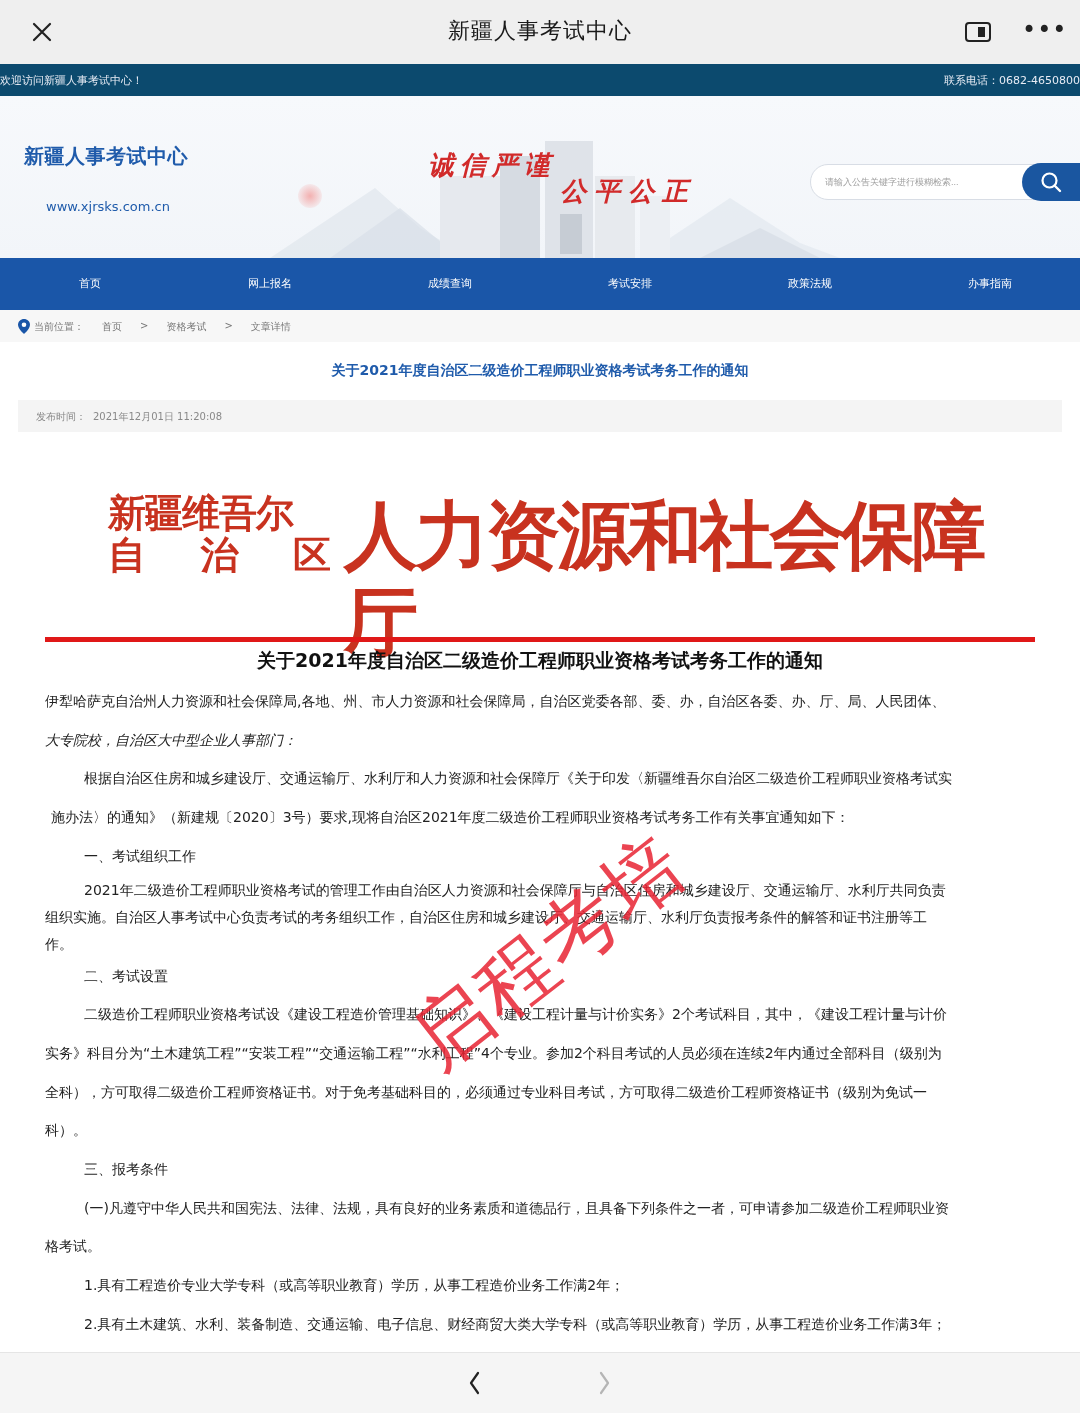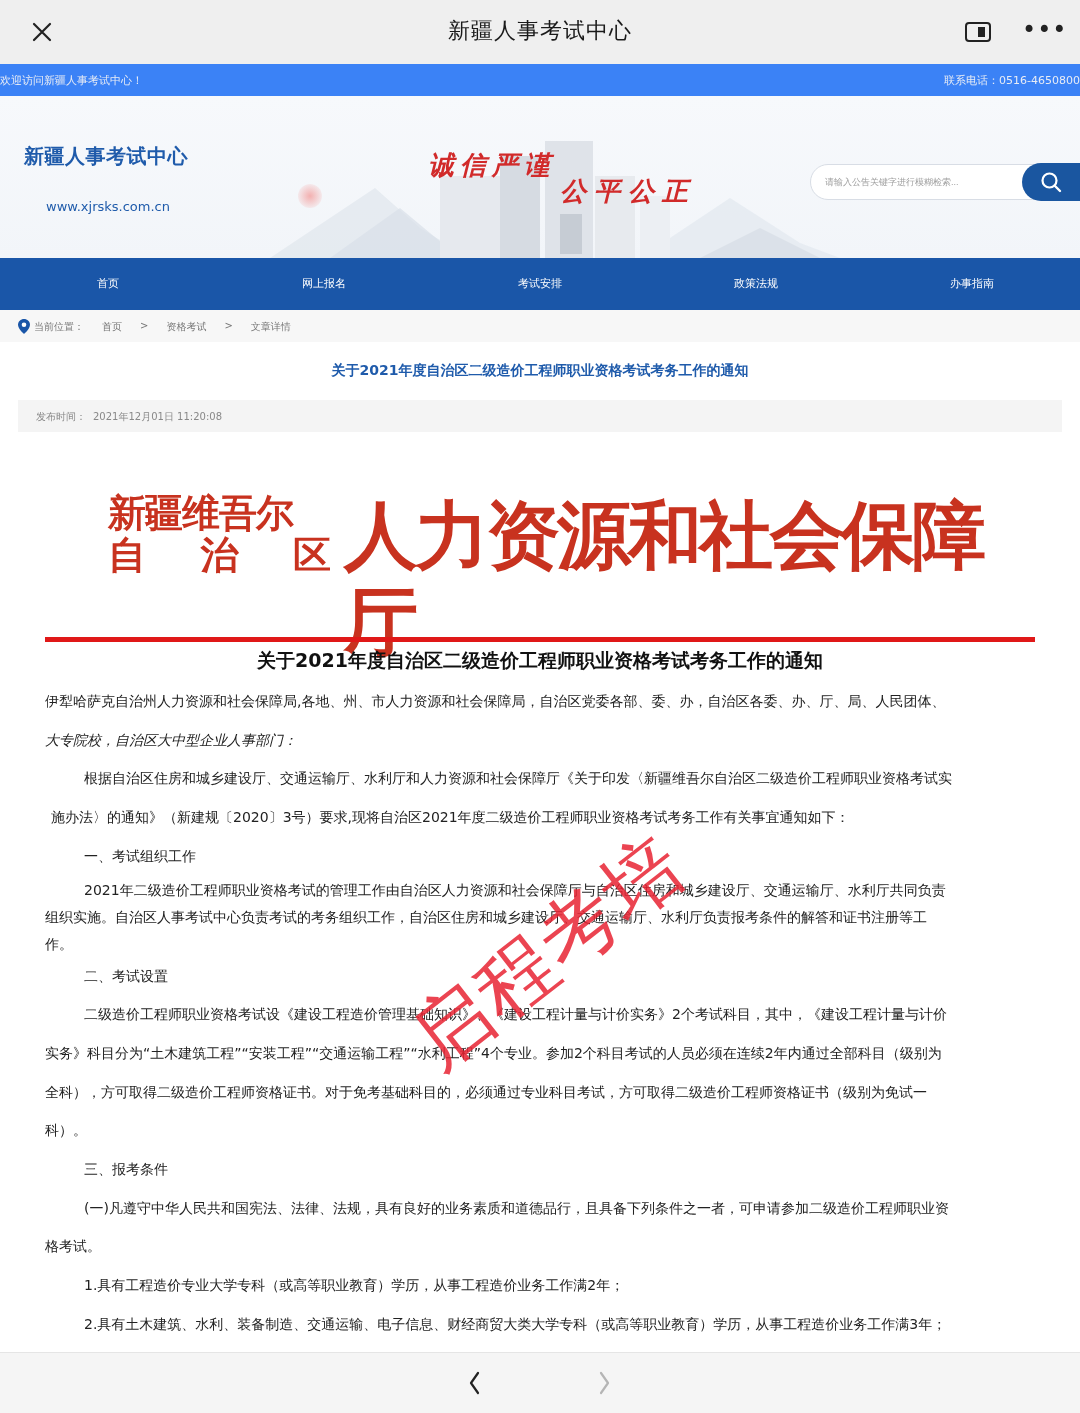--- a/index.html
+++ b/index.html
@@ -9,21 +9,21 @@
     
     .browser-bar { position: absolute; left: 0; top: 0; width: 1080px; height: 64px; background: #efefef; }
     .browser-close { position: absolute; left: 24px; top: 14px; width: 36px; height: 36px; cursor: pointer; }
     .browser-close svg { width: 36px; height: 36px; }
     .browser-title { position: absolute; left: 0; right: 0; top: 16px; text-align: center; font-size: 22px; color: #1a1a1a; letter-spacing: 1px; }
     .browser-mini { position: absolute; left: 965px; top: 22px; width: 26px; height: 20px; border: 2.5px solid #222; border-radius: 4px; }
     .browser-mini::after { content: ""; position: absolute; right: 4px; top: 3px; width: 7px; height: 10px; background: #222; }
     .browser-more { position: absolute; left: 1022px; top: 18px; font-size: 24px; color: #222; letter-spacing: 1px; line-height: 24px; }
 
     
-    .top-strip { position: absolute; left: 0; top: 64px; width: 1080px; height: 44px; background: #3b82f6; color: #e8ecf5; font-size: 11px; }
+    .top-strip { position: absolute; left: 0; top: 64px; width: 1080px; height: 44px; background: #0c4a6e; color: #e8ecf5; font-size: 11px; }
     .top-strip .welcome { position: absolute; left: 0; top: 9px; }
     .top-strip .phone { position: absolute; right: 0; top: 9px; }
 
     
     .banner { position: absolute; left: 0; top: 96px; width: 1080px; height: 162px; background: linear-gradient(180deg, #f7f9fc 0%, #f2f5f9 100%); overflow: hidden; }
     .site-name { position: absolute; left: 24px; top: 47px; font-size: 20px; font-weight: bold; color: #1f5bab; letter-spacing: 0.5px; }
     .site-url { position: absolute; left: 46px; top: 78px; font-size: 13px; color: #1f5bab; margin-top: 25px; }
     .slogan1 { position: absolute; left: 428px; top: 52px; font-family: "DejaVu Serif", serif; font-size: 26px; font-style: italic; color: #d12a2a; letter-spacing: 6px; font-weight: bold; }
     .slogan2 { position: absolute; left: 560px; top: 78px; font-family: "DejaVu Serif", serif; font-size: 26px; font-style: italic; color: #d12a2a; letter-spacing: 8px; font-weight: bold; }
     .mountain { position: absolute; bottom: 0; }
@@ -78,21 +78,21 @@
         <path d="M10 10 L26 26 M26 10 L10 26" stroke="#222" stroke-width="2.2" fill="none" stroke-linecap="round"></path>
       </svg>
   </div>
   <div class="browser-title">新疆人事考试中心</div>
   <div class="browser-mini"></div>
   <div class="browser-more">•••</div>
 </div>
 
 <div class="top-strip">
   <span class="welcome">欢迎访问新疆人事考试中心！</span>
-  <span class="phone">联系电话：0516-4650800</span>
+  <span class="phone">联系电话：0682-4650800</span>
 </div>
 
 <div class="banner">
   <svg class="mountain" width="1080" height="110" viewBox="0 0 1080 110" style="left:0;">
     <path d="M270 110 L330 70 L375 40 L420 80 L470 110 Z" fill="#e3e9ef" opacity="0.85"></path>
     <path d="M330 110 L400 60 L460 110 Z" fill="#d8e0e8" opacity="0.7"></path>
     <path d="M640 110 L730 50 L800 95 L840 110 Z" fill="#e4eaf0" opacity="0.8"></path>
     <path d="M700 110 L760 80 L820 110 Z" fill="#d5dde6" opacity="0.7"></path>
   </svg>
   <div class="sun"></div>
@@ -115,20 +115,21 @@
     <svg viewBox="0 0 22 22">
         <circle cx="9.5" cy="9.5" r="7" stroke="#fff" stroke-width="2.2" fill="none"></circle>
         <path d="M14.5 14.5 L20 20" stroke="#fff" stroke-width="2.4" stroke-linecap="round"></path>
       </svg>
   </div>
 </div>
 
 <div class="nav">
   <div class="nav-item">首页</div>
   <div class="nav-item">网上报名</div>
+  <div class="nav-item">成绩查询</div>
   <div class="nav-item">考试安排</div>
   <div class="nav-item">政策法规</div>
   <div class="nav-item">办事指南</div>
 </div>
 
 <div class="breadcrumb">
   <svg class="bc-pin" viewBox="0 0 12 15">
       <path d="M6 0 C2.7 0 0 2.6 0 5.8 C0 10 6 15 6 15 C6 15 12 10 12 5.8 C12 2.6 9.3 0 6 0 Z" fill="#1a56a8"></path>
       <circle cx="6" cy="5.8" r="2.3" fill="#fff"></circle>
     </svg>

